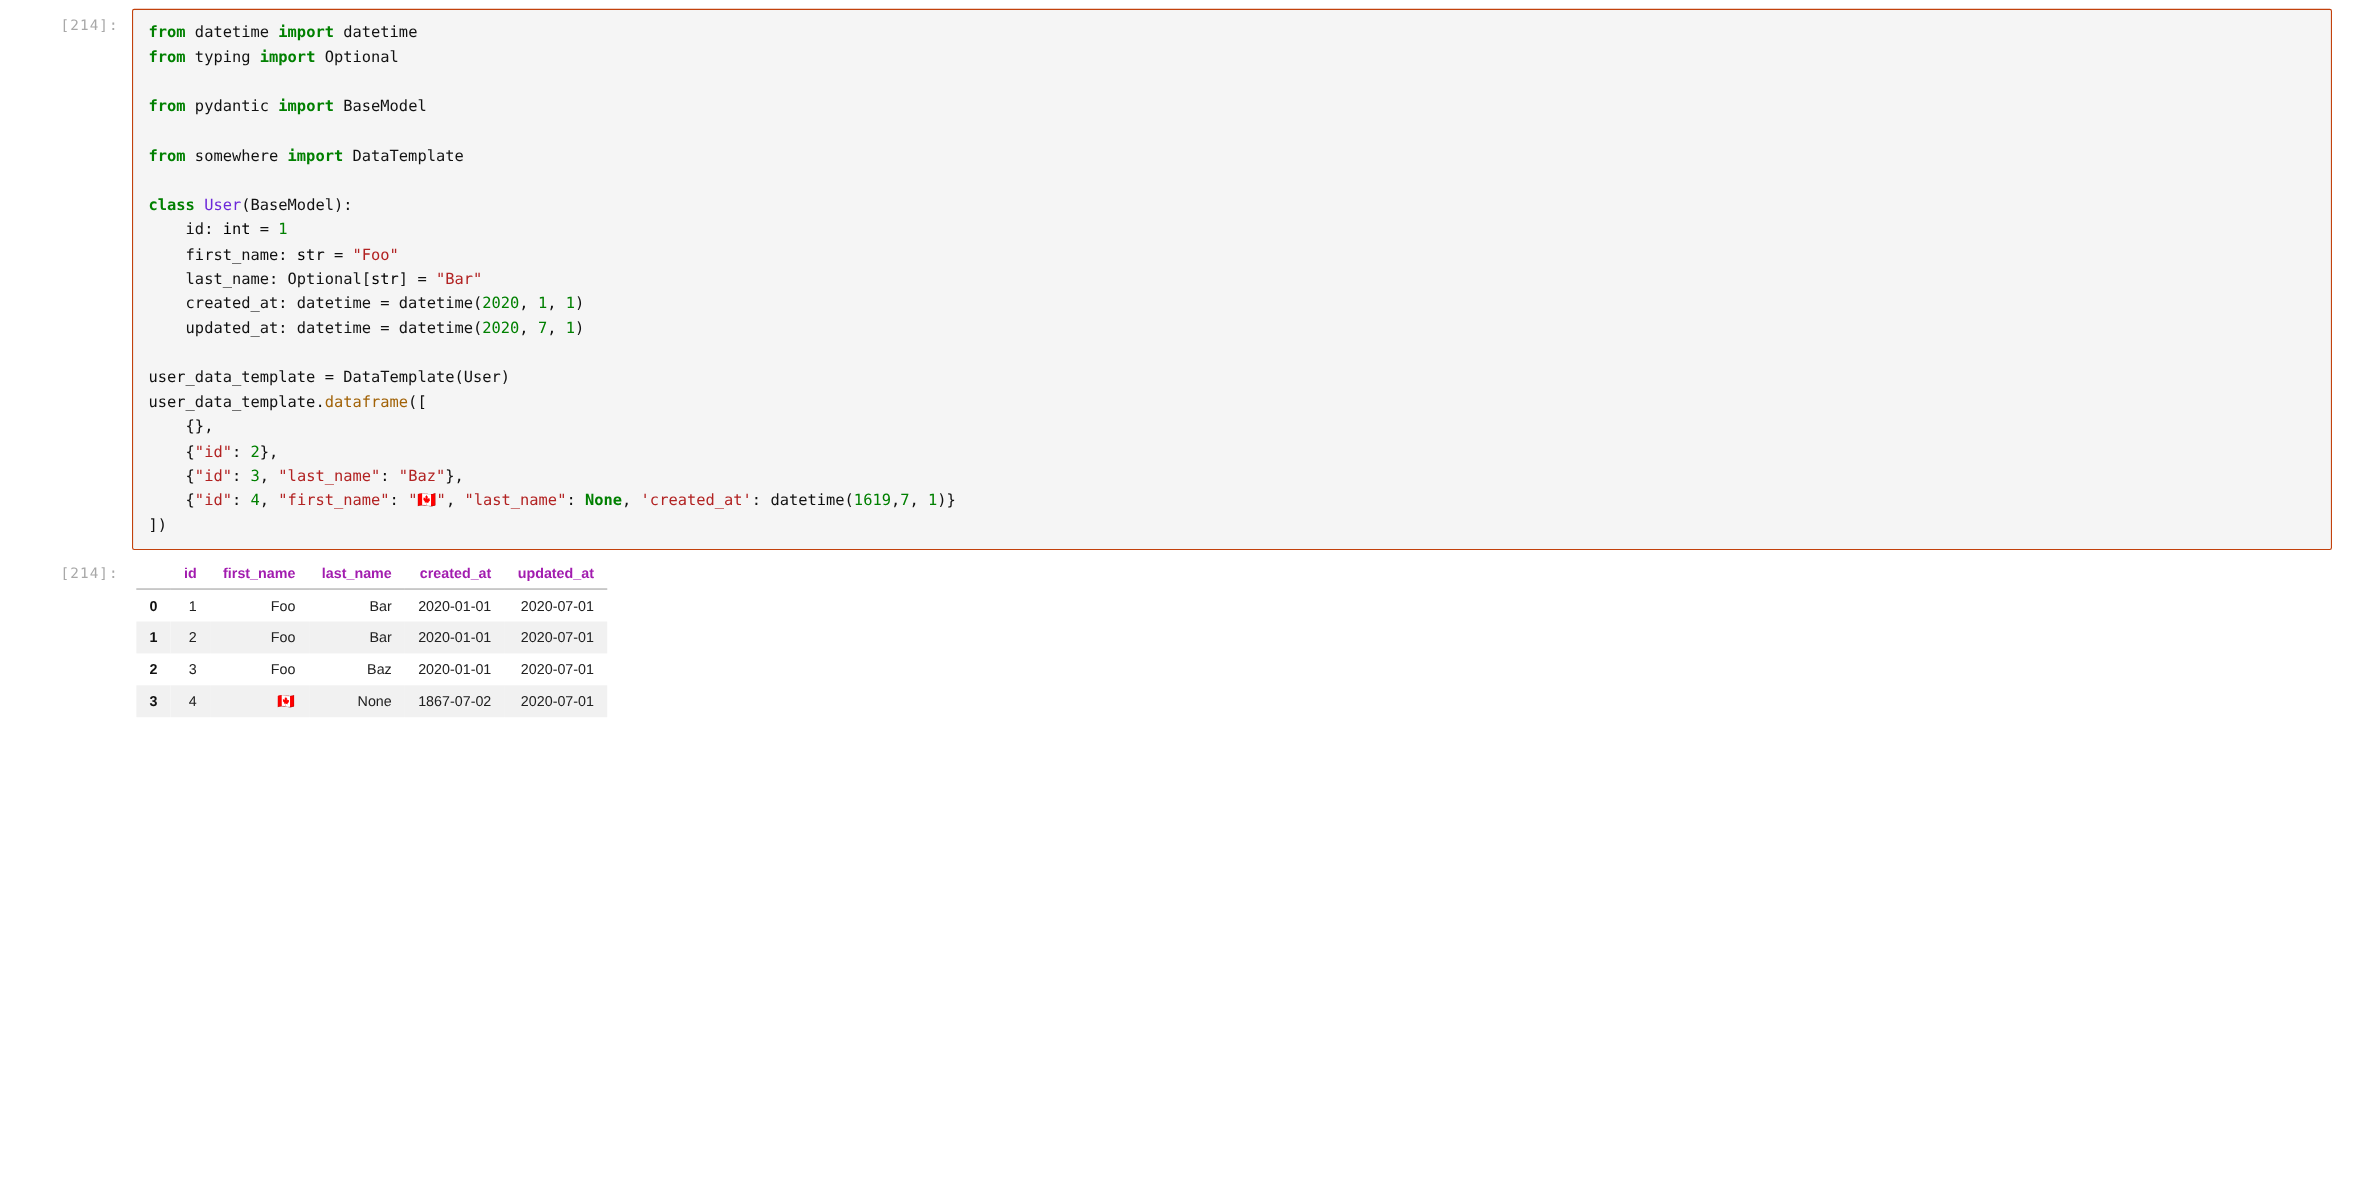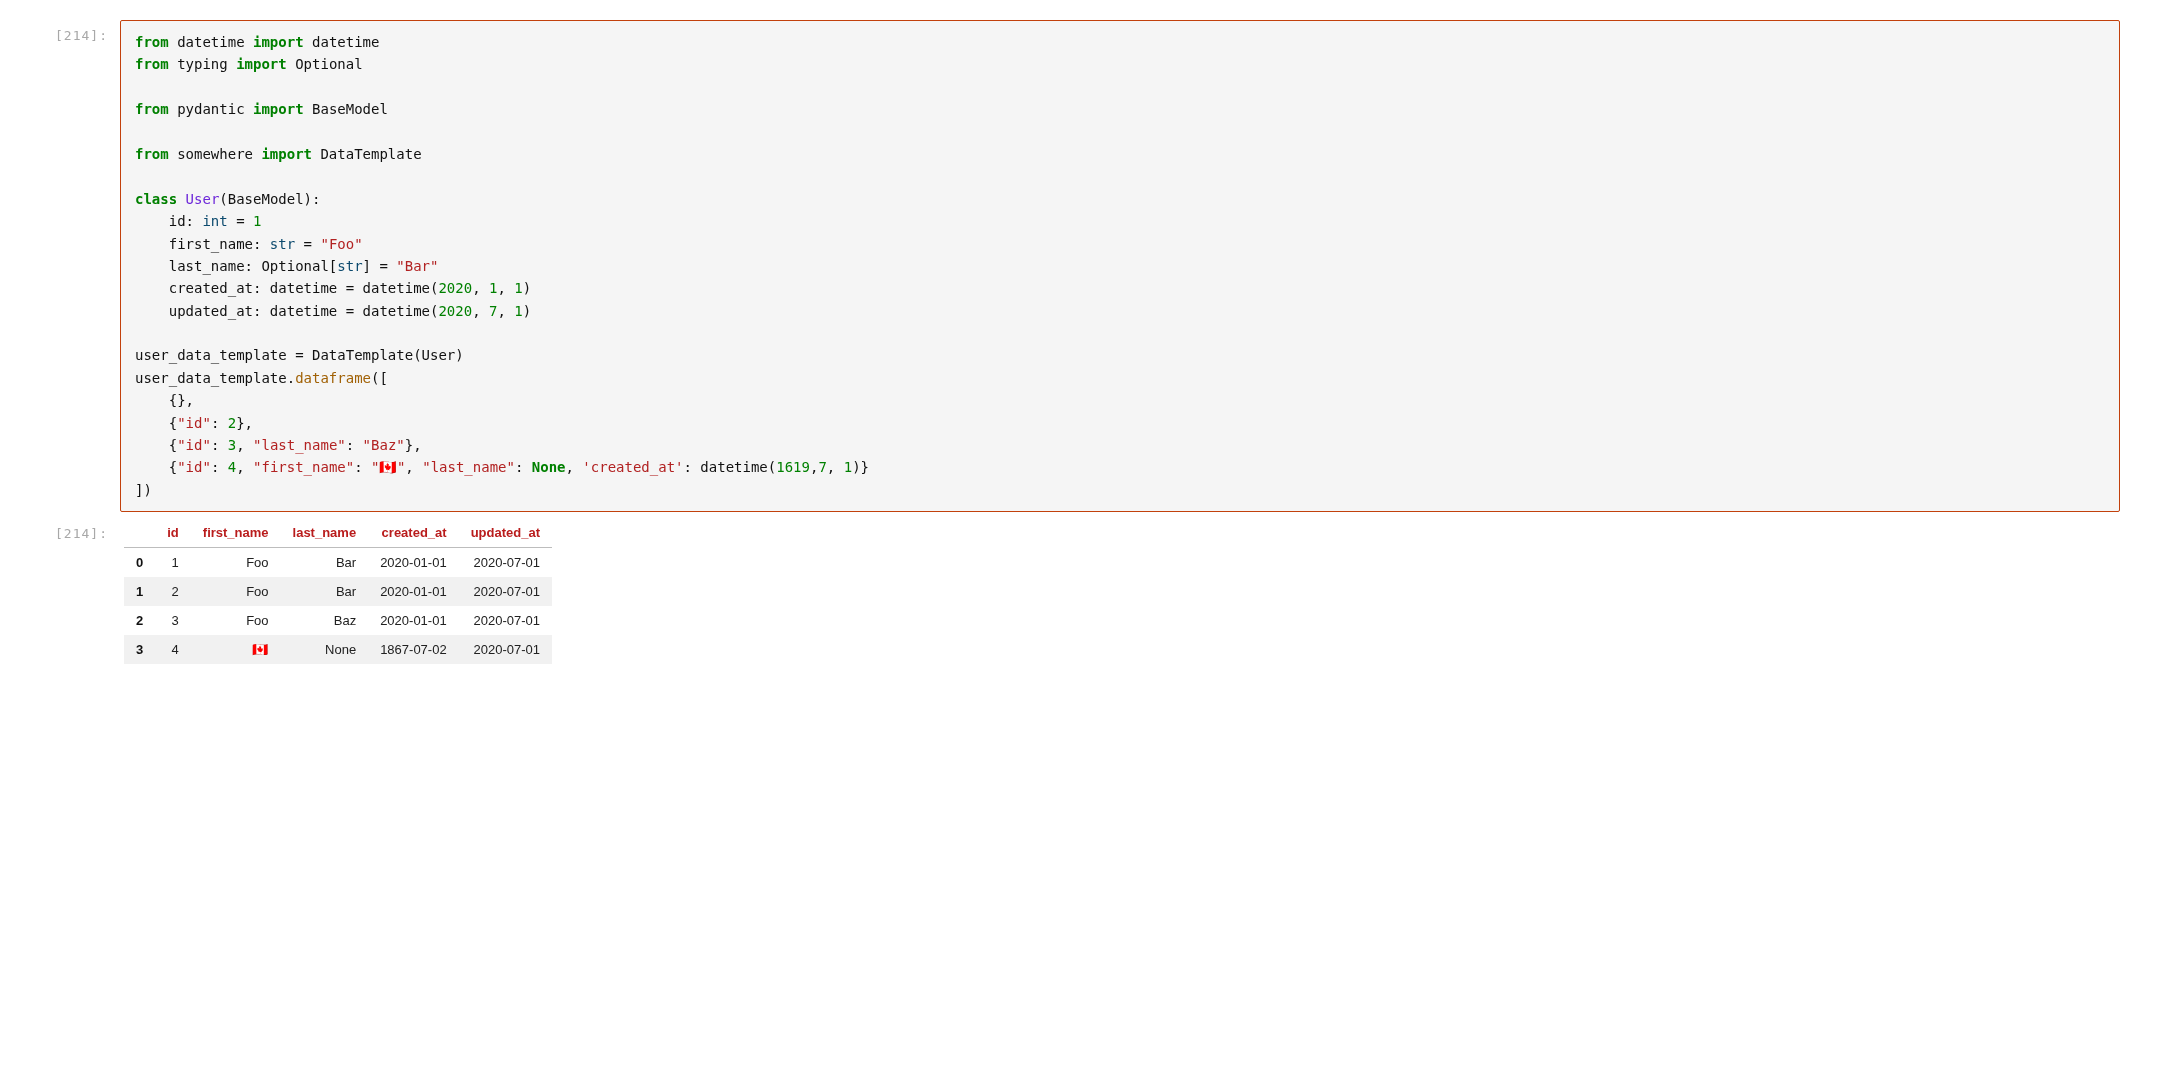--- a/index.html
+++ b/index.html
@@ -5,21 +5,21 @@
     * { box-sizing: border-box; }
     body {
       margin: 0;
       padding: 0;
       background: #ffffff;
       font-family: -apple-system, BlinkMacSystemFont, "Segoe UI", Helvetica, Arial, sans-serif;
       font-size: 13px;
       color: #212121;
     }
     .notebook {
-      padding: 20px 0;
+      padding: 8px 0;
     }
     .cell {
       display: flex;
       align-items: flex-start;
       margin-bottom: 6px;
     }
     .prompt {
       width: 120px;
       min-width: 120px;
       padding: 8px 12px 8px 0;
@@ -41,42 +41,42 @@
     pre.code {
       margin: 0;
       font-family: "SF Mono", ui-monospace, Menlo, Consolas, monospace;
       font-size: 14px;
       line-height: 1.6;
       white-space: pre;
       color: #111;
     }
     .kw-green { color: #008000; font-weight: 600; }
     .name-blue { color: #6d28d9; }
-    .type-green { color: #0c4a6e; }
+    .type-green { color: #000000; }
     .num { color: #008000; }
     .str { color: #b22222; }
     .attr-blue { color: #a16207; }
     .none-green { color: #008000; font-weight: 600; }
     .output-area {
       flex: 1;
       padding: 0 0 0 4px;
     }
     table.df {
       border-collapse: collapse;
       font-size: 13px;
       font-family: -apple-system, BlinkMacSystemFont, "Segoe UI", Helvetica, Arial, sans-serif;
     }
     table.df th, table.df td {
       padding: 7px 12px;
       text-align: right;
     }
     table.df thead th {
       border-bottom: 1px solid #bdbdbd;
       font-weight: 700;
-      color: #b91c1c;
+      color: #a21caf;
     }
     table.df tbody th {
       font-weight: 700;
       color: #111;
     }
     table.df tbody tr:nth-child(even) {
       background: #f1f1f1;
     }
     .corner-blank {
       min-width: 26px;

